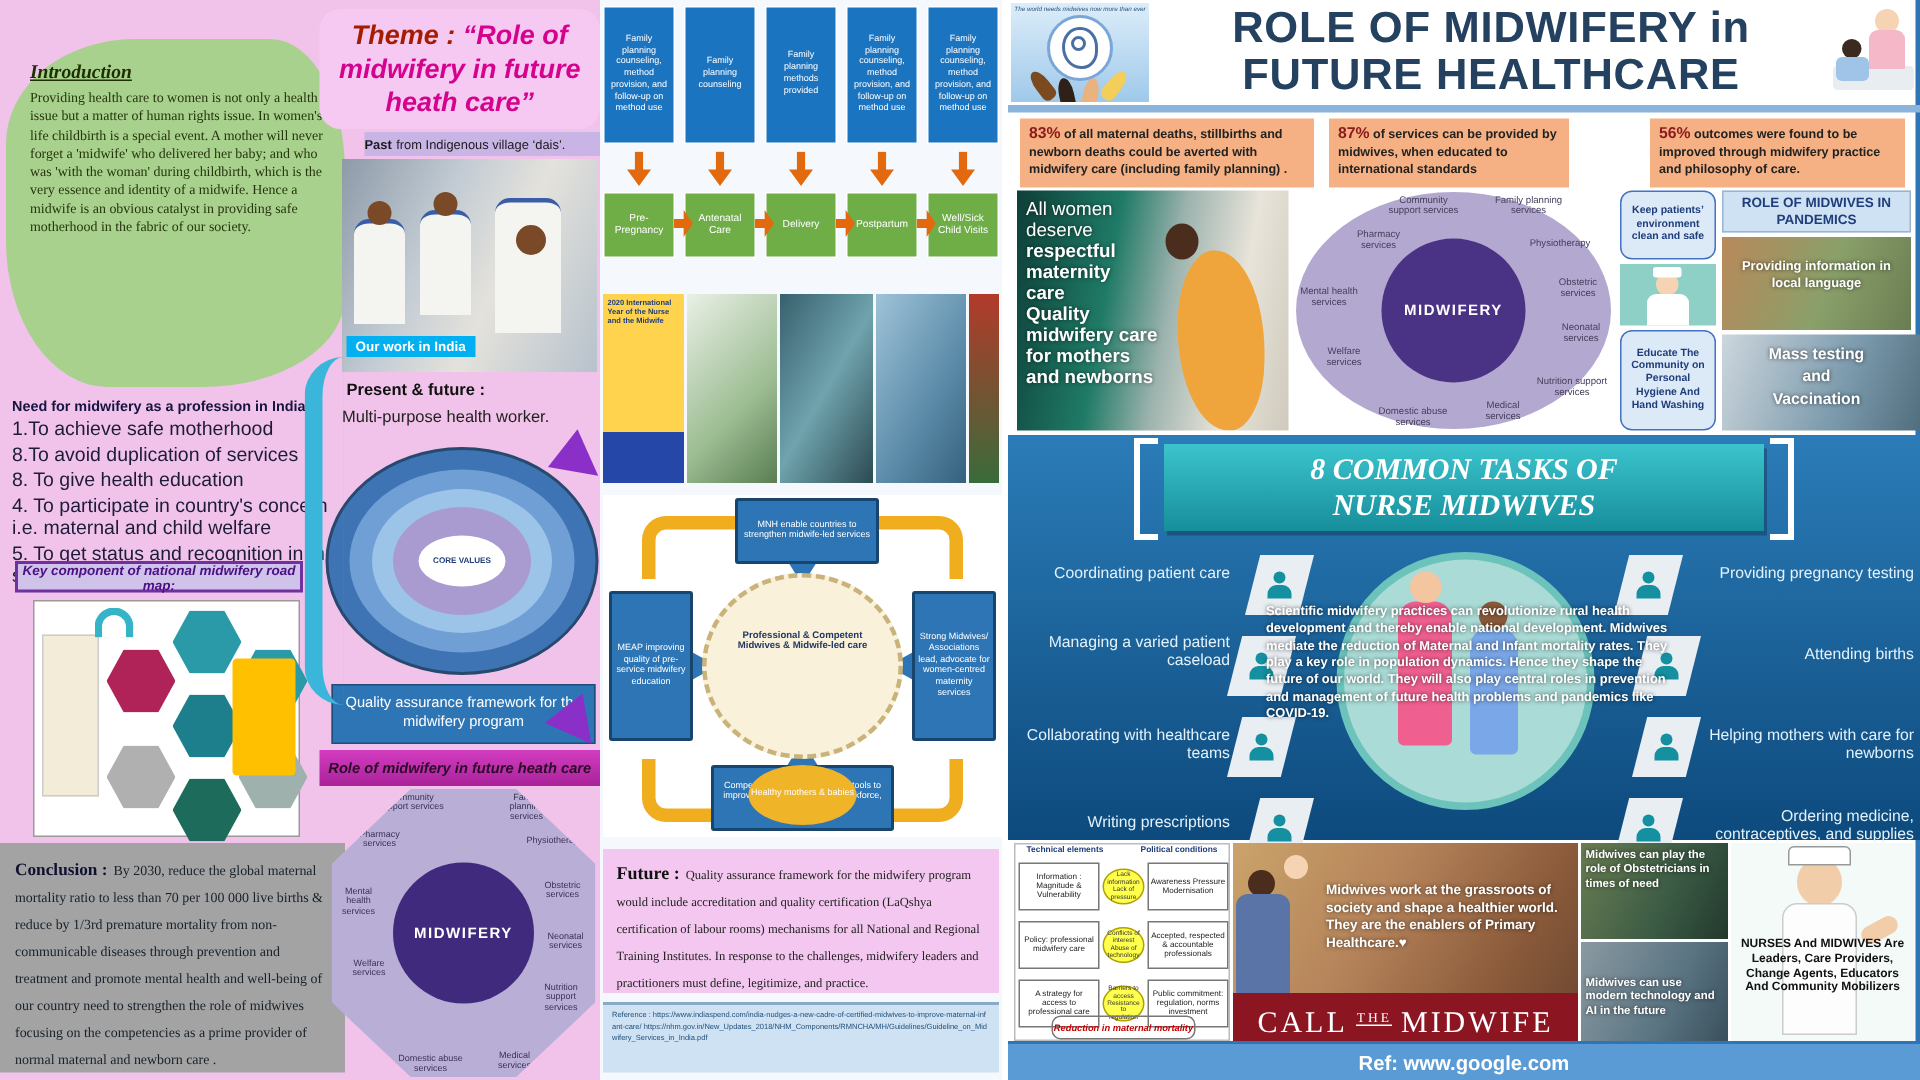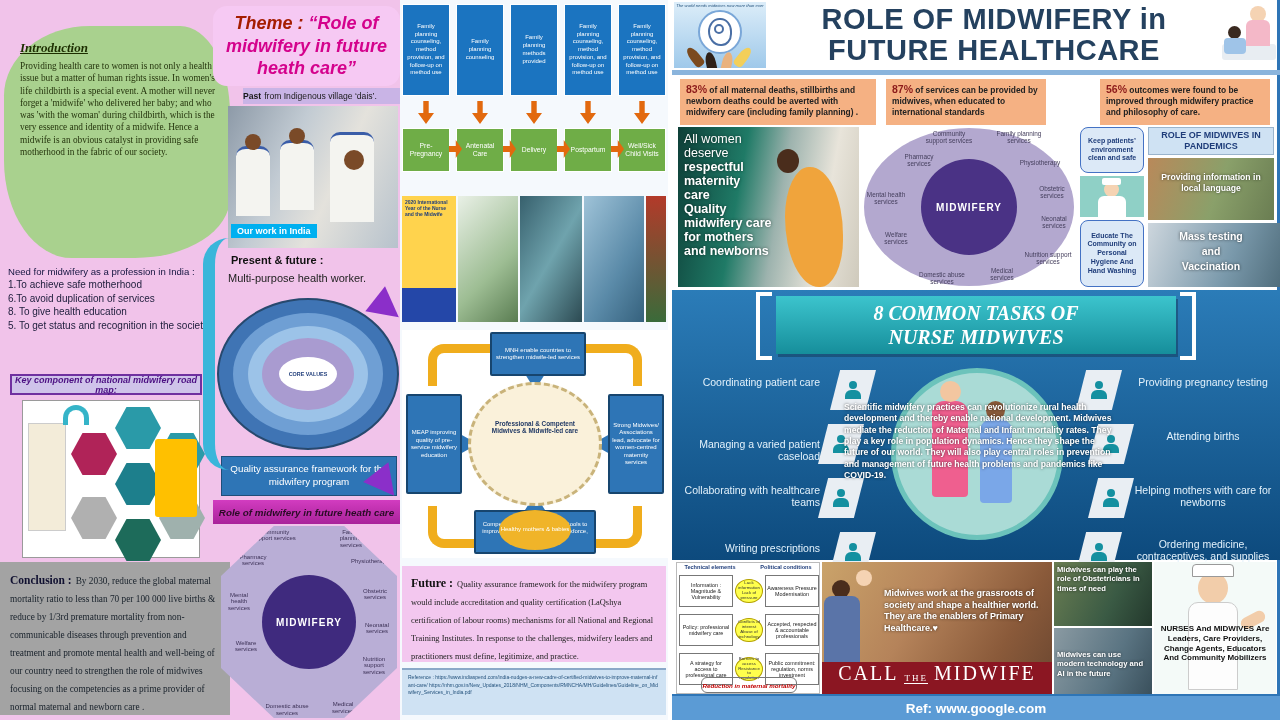--- a/index.html
+++ b/index.html
@@ -10,22 +10,22 @@
   .fx{display:flex;align-items:center;justify-content:center;text-align:center}
   
   #lp{left:0;top:0;width:668px;height:720px;background:#f1c3ea}
   #col3bg{left:400px;top:0;width:268px;height:720px;background:#f5f9fd}
   .serif{font-family:"Liberation Serif",serif}
   #introBlob{left:4px;top:26px;width:226px;height:232px;background:#a9d18e;
      border-radius:38% 22% 42% 30% / 30% 38% 26% 42%;padding:14px 14px 8px 16px}
   #introTitle{font-size:13px;font-weight:bold;font-style:italic;color:#1d2e00;text-decoration:underline}
   #introBody{margin-top:4px;font-size:9.3px;line-height:1.32;color:#25350d}
   #needBlock{left:8px;top:266px;width:220px}
-  #needTitle{font-size:9.6px;font-weight:normal;color:#151540}
-  .needItem{font-size:10px;color:#1c1c3a;margin-top:2px;line-height:1.15}
+  #needTitle{font-size:9.6px;font-weight:bold;color:#151540}
+  .needItem{font-size:13px;color:#1c1c3a;margin-top:2px;line-height:1.15}
   #rmHead{left:10px;top:374px;width:192px;height:21px;background:#cfc3ea;border:2px solid #7030a0;
      font-size:9px;font-weight:bold;font-style:italic;color:#4b0f82}
   #rmBox{left:22px;top:400px;width:178px;height:158px;background:#fff;border:1px solid #9a9a9a}
   .hex{position:absolute;clip-path:polygon(25% 0,75% 0,100% 50%,75% 100%,25% 100%,0 50%);width:46px;height:42px}
   #rmDoc{left:5px;top:22px;width:38px;height:108px;background:#f3ecd9;border:1px solid #ccc}
   #rmYellow{left:132px;top:38px;width:42px;height:78px;background:#ffc000;border-radius:3px}
   #rmArc{left:40px;top:4px;width:26px;height:20px;border:5px solid #35b4c8;border-bottom:none;
      border-radius:13px 13px 0 0}
   #conclBox{left:0;top:562px;width:230px;height:153px;background:#a3a3a3;padding:8px 10px}
   #conclLabel{font-size:11.5px;font-weight:bold;color:#101030}
@@ -119,21 +119,21 @@
      color:#1f3d7a;font-weight:bold;font-size:9px;line-height:1.2}
   .ph{position:absolute;overflow:hidden}
   .ov{position:absolute;color:#fff;font-weight:bold;text-shadow:0 0 3px rgba(0,0,0,.65)}
   
   #tasks{left:0;top:290px;width:608px;height:270px;background:linear-gradient(180deg,#2b7cb8,#0d4a7d)}
   #tBanner{left:104px;top:6px;width:400px;height:58px;background:linear-gradient(180deg,#3cc4cd,#168e9b);
      color:#fff;font-family:"Liberation Serif",serif;font-weight:bold;font-style:italic;
      font-size:20px;line-height:1.2;box-shadow:2px 3px 0 rgba(0,0,0,.25)}
   .brk{position:absolute;top:2px;width:16px;height:68px;border:4px solid #fff}
   .taskL{position:absolute;left:8px;width:140px;text-align:right;color:#e2f1fb;font-size:10.5px;line-height:1.15}
-  .taskR{position:absolute;left:458px;width:146px;text-align:center;color:#e2f1fb;font-size:10.5px;line-height:1.15}
+  .taskR{position:absolute;left:458px;width:146px;text-align:right;color:#e2f1fb;font-size:10.5px;line-height:1.15}
   .chev{position:absolute;width:46px;height:40px;background:#e9eef3;
      clip-path:polygon(22% 0,100% 0,78% 100%,0 100%)}
   .pic{position:absolute;left:50%;top:50%;transform:translate(-50%,-50%);width:22px;height:18px}
   .picH{position:absolute;left:7px;top:0;width:8px;height:8px;border-radius:50%;background:#1490a0}
   .picB{position:absolute;left:3px;top:9px;width:16px;height:9px;border-radius:6px 6px 0 0;background:#1490a0}
   #tCirc{left:219px;top:78px;width:172px;height:172px;border-radius:50%;background:#aadbd6;
      border:5px solid #6cc3bb;z-index:1}
   #tText{left:172px;top:112px;width:268px;z-index:3;color:#fff;font-weight:bold;font-size:8.6px;
      line-height:1.32;text-shadow:0 0 3px rgba(0,0,0,.7)}
   
@@ -143,21 +143,21 @@
      line-height:1.15;display:flex;align-items:center;justify-content:center;text-align:center;padding:1px}
   .fo{position:absolute;left:58px;width:28px;height:24px;background:#ffff4d;border:1px solid #b3a000;
      border-radius:50%;font-size:4.4px;line-height:1.1;display:flex;align-items:center;justify-content:center;
      text-align:center;color:#333;padding:1px}
   #fBottom{left:24px;top:114px;width:96px;height:16px;border:1px solid #777;border-radius:6px;
      color:#c00000;font-style:italic;font-size:6.2px;font-weight:bold}
   #callPhoto{left:150px;top:562px;width:230px;height:132px;overflow:hidden;
      background:linear-gradient(120deg,#caa36a 0%,#b5835a 40%,#8a5a3a 75%,#6a4630 100%)}
   #callTxt{left:62px;top:26px;width:162px;font-size:9px;line-height:1.3}
   #callBanner{left:0;bottom:0;width:230px;height:32px;background:#8b1622;color:#fff;
-     font-family:"Liberation Serif",serif;letter-spacing:2px;display:flex;align-items:flex-start;
+     font-family:"Liberation Serif",serif;letter-spacing:2px;display:flex;align-items:flex-end;
      justify-content:center;gap:6px}
   #callBanner .big{font-size:20px}
   #callBanner .sm{font-size:9px;border-bottom:1.5px solid #fff;align-self:center}
   .mcard{position:absolute;left:382px;width:98px;overflow:hidden}
   #nursePanel{left:482px;top:562px;width:122px;height:132px;background:#f4faf8;overflow:hidden}
   #nurseNote{left:2px;top:62px;width:118px;font-size:8px;font-weight:bold;color:#111;
      text-align:center;line-height:1.22}
   #refBar{left:0;top:694px;width:608px;height:26px;background:#5b9bd5;border-top:2px solid #2e75b6;
      color:#fff;font-weight:bold;font-size:13.5px}
 </style>
@@ -170,22 +170,23 @@
     <div id="col3bg" class="a"></div>
 
     <div id="introBlob" class="a serif">
       <div id="introTitle">Introduction</div>
       <div id="introBody">Providing health care to women is not only a health issue but a matter of human rights issue. In women's life childbirth is a special event. A mother will never forget a 'midwife' who delivered her baby; and who was 'with the woman' during childbirth, which is the very essence and identity of a midwife. Hence a midwife is an obvious catalyst in providing safe motherhood in the fabric of our society.</div>
     </div>
 
     <div id="needBlock" class="a">
       <div id="needTitle">Need for midwifery as a profession in India :</div>
       <div class="needItem">1.To achieve safe motherhood</div>
-      <div class="needItem">6.To avoid duplication of services</div>
+      <div class="needItem">8.To avoid duplication of services</div>
       <div class="needItem">8. To give health education</div>
+      <div class="needItem">4. To participate in country's concern i.e. maternal and child welfare</div>
       <div class="needItem">5. To get status and recognition in the society.</div>
     </div>
 
     <div id="rmHead" class="a fx">Key component of national midwifery road map:</div>
     <div id="rmBox" class="a">
       <div id="rmDoc" class="a"></div>
       <div id="rmArc" class="a"></div>
       <div class="hex" style="left:48px;top:32px;background:#b02358"></div>
       <div class="hex" style="left:92px;top:6px;background:#2a9aa8"></div>
       <div class="hex" style="left:92px;top:62px;background:#1d7f8c"></div>
@@ -404,21 +405,21 @@
 
       <div id="tCirc" class="a">
         <div class="a" style="left:36px;top:28px;width:36px;height:96px;background:#ef5f8f;border-radius:12px 12px 4px 4px"></div>
         <div class="a" style="left:44px;top:8px;width:21px;height:21px;border-radius:50%;background:#f3c6a0"></div>
         <div class="a" style="left:84px;top:46px;width:32px;height:84px;background:#7aa7e8;border-radius:12px 12px 4px 4px"></div>
         <div class="a" style="left:90px;top:28px;width:19px;height:19px;border-radius:50%;background:#8a5a3a"></div>
       </div>
       <div id="tText" class="a">Scientific midwifery practices  can revolutionize  rural health development and thereby enable national development. Midwives mediate the reduction of Maternal and Infant mortality rates. They play a key role in population dynamics. Hence they shape the future of our world. They will also play central  roles in prevention and management of future health problems and pandemics like COVID-19.</div>
 
       <div class="taskL" style="top:86px">Coordinating patient care</div>
-      <div class="taskL" style="top:148px">Managing a varied patient caseload</div>
+      <div class="taskL" style="top:132px">Managing a varied patient caseload</div>
       <div class="taskL" style="top:194px">Collaborating with healthcare teams</div>
       <div class="taskL" style="top:252px">Writing prescriptions</div>
       <div class="taskR" style="top:86px">Providing pregnancy testing</div>
       <div class="taskR" style="top:140px">Attending births</div>
       <div class="taskR" style="top:194px">Helping mothers with care for newborns</div>
       <div class="taskR" style="top:248px">Ordering medicine, contraceptives, and supplies</div>
 
       <div class="chev" style="left:158px;top:80px">
           <span class="pic">
             <span class="picH"></span>

